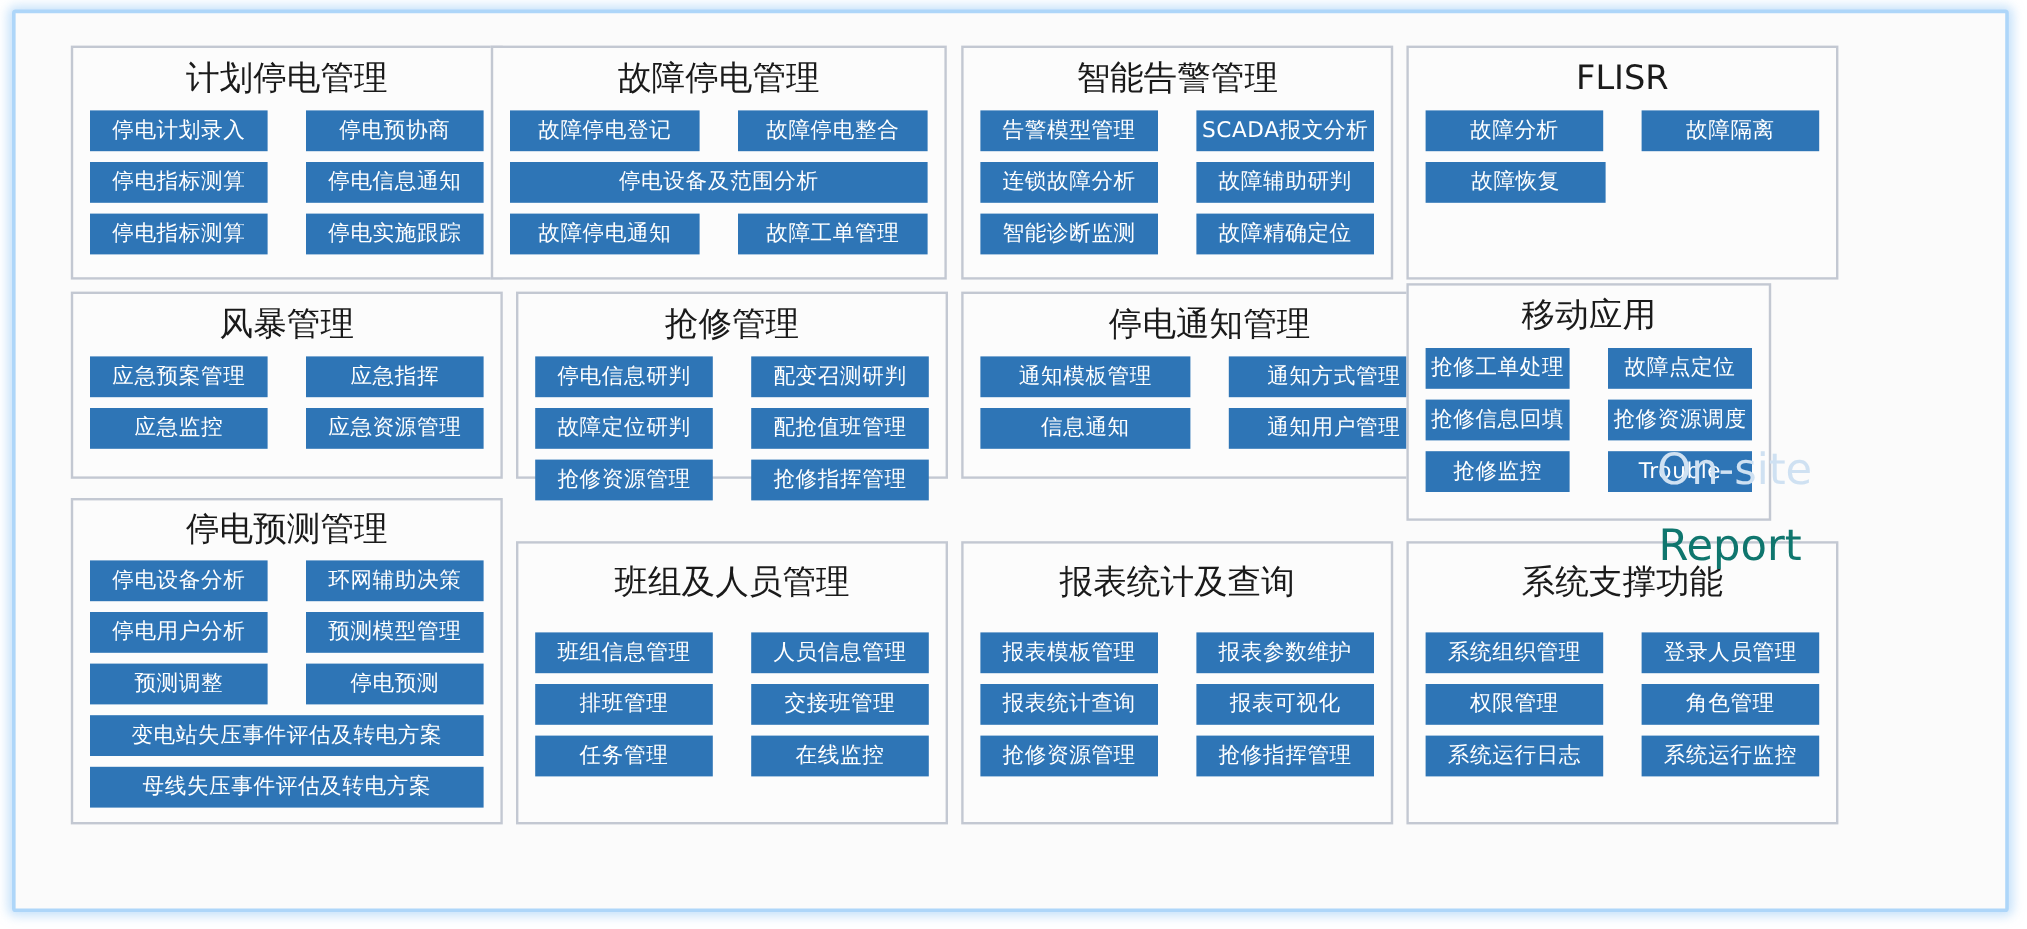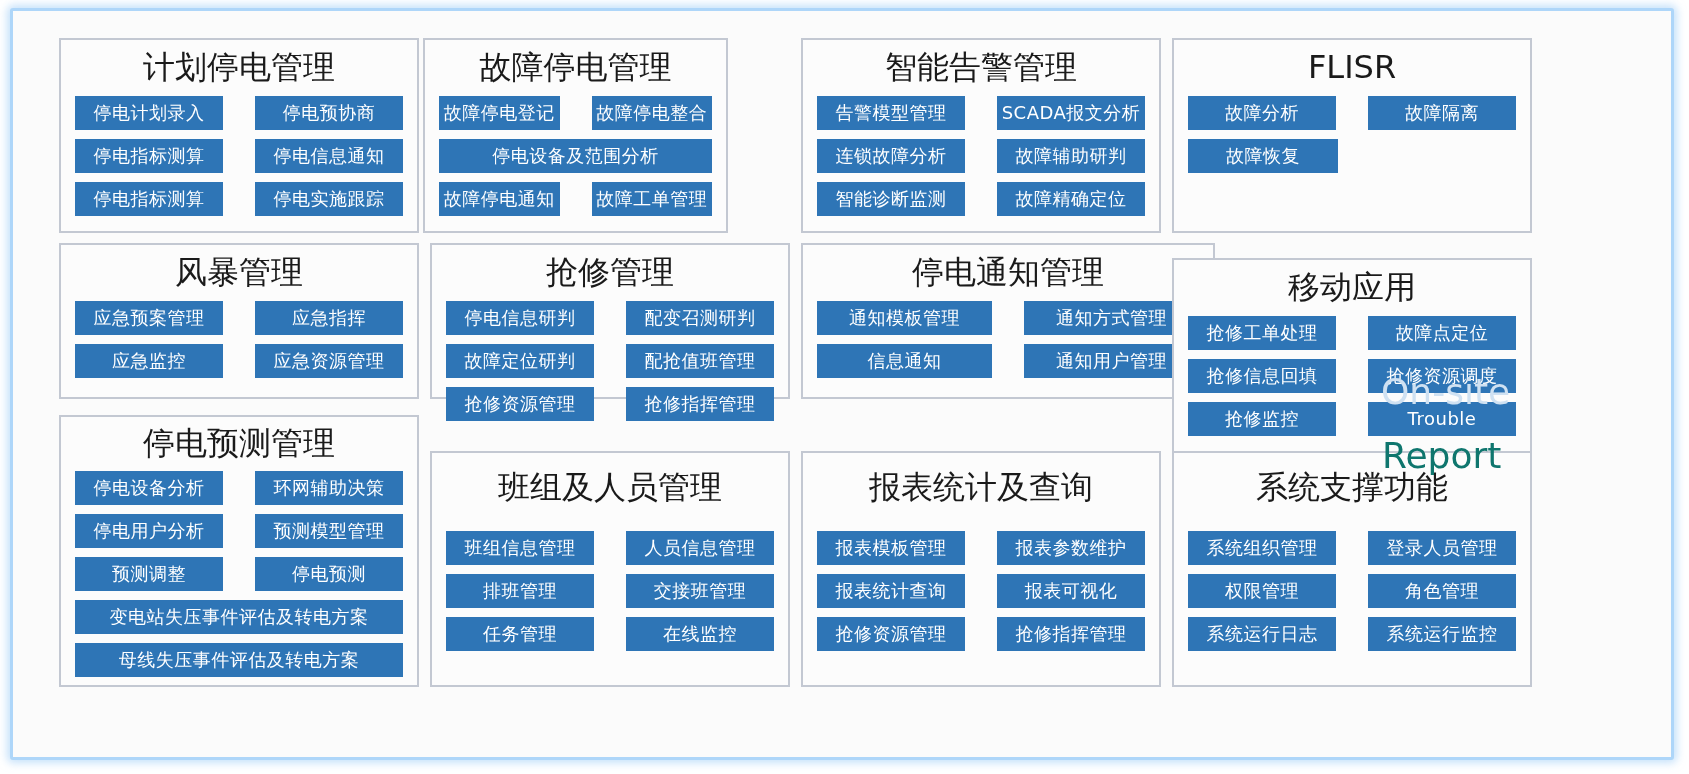--- a/index.html
+++ b/index.html
@@ -41,21 +41,21 @@
     position: absolute;
     box-sizing: border-box;
     border: 2px solid #c3c8d2;
     background: #fcfcfc;
     padding: 0;
   }
 
   .panel-title {
     text-align: center;
     color: #1a1a1a;
-    font-size: 32px;
+    font-size: 28px;
     line-height: 1;
     font-weight: 400;
     margin: 16px;
     padding: 0;
     white-space: nowrap;
   }
 
   .panel-body {
     padding: 0 14px;
   }
@@ -113,21 +113,21 @@
           <div class="fn-btn">停电指标测算</div>
           <div class="fn-btn">停电信息通知</div>
         </div>
         <div class="btn-row">
           <div class="fn-btn">停电指标测算</div>
           <div class="fn-btn">停电实施跟踪</div>
         </div>
       </div>
     </div>
 
-    <div class="panel" style="left:410px; top:27px; width:305px; height:195px;">
+    <div class="panel" style="left:396px; top:27px; width:380px; height:195px;">
       <div class="panel-title" style="margin-top:11px; margin-bottom:13px;">故障停电管理</div>
       <div class="panel-body">
         <div class="btn-row">
           <div class="fn-btn">故障停电登记</div>
           <div class="fn-btn">故障停电整合</div>
         </div>
         <div class="btn-row">
           <div class="fn-btn wide">停电设备及范围分析</div>
         </div>
         <div class="btn-row">
@@ -208,21 +208,21 @@
           <div class="fn-btn">通知模板管理</div>
           <div class="fn-btn">通知方式管理</div>
         </div>
         <div class="btn-row">
           <div class="fn-btn">信息通知</div>
           <div class="fn-btn">通知用户管理</div>
         </div>
       </div>
     </div>
 
-    <div class="panel" style="left:1159px; top:247px; width:360px; height:198px;">
+    <div class="panel" style="left:1159px; top:225px; width:304px; height:198px;">
       <div class="panel-title" style="margin-top:11px; margin-bottom:13px;">移动应用</div>
       <div class="panel-body">
         <div class="btn-row">
           <div class="fn-btn">抢修工单处理</div>
           <div class="fn-btn">故障点定位</div>
         </div>
         <div class="btn-row">
           <div class="fn-btn">抢修信息回填</div>
           <div class="fn-btn">抢修资源调度</div>
         </div>

